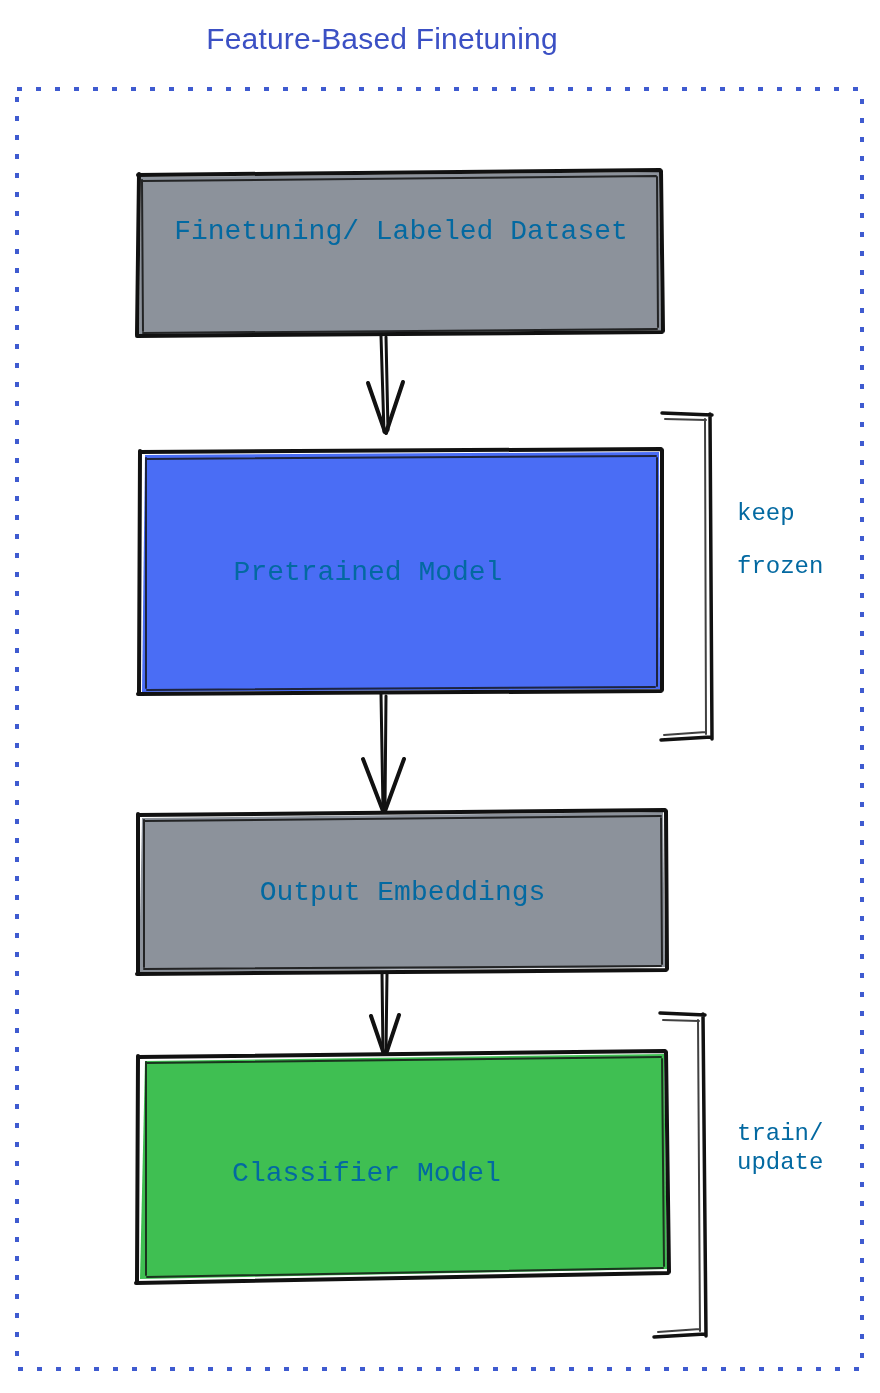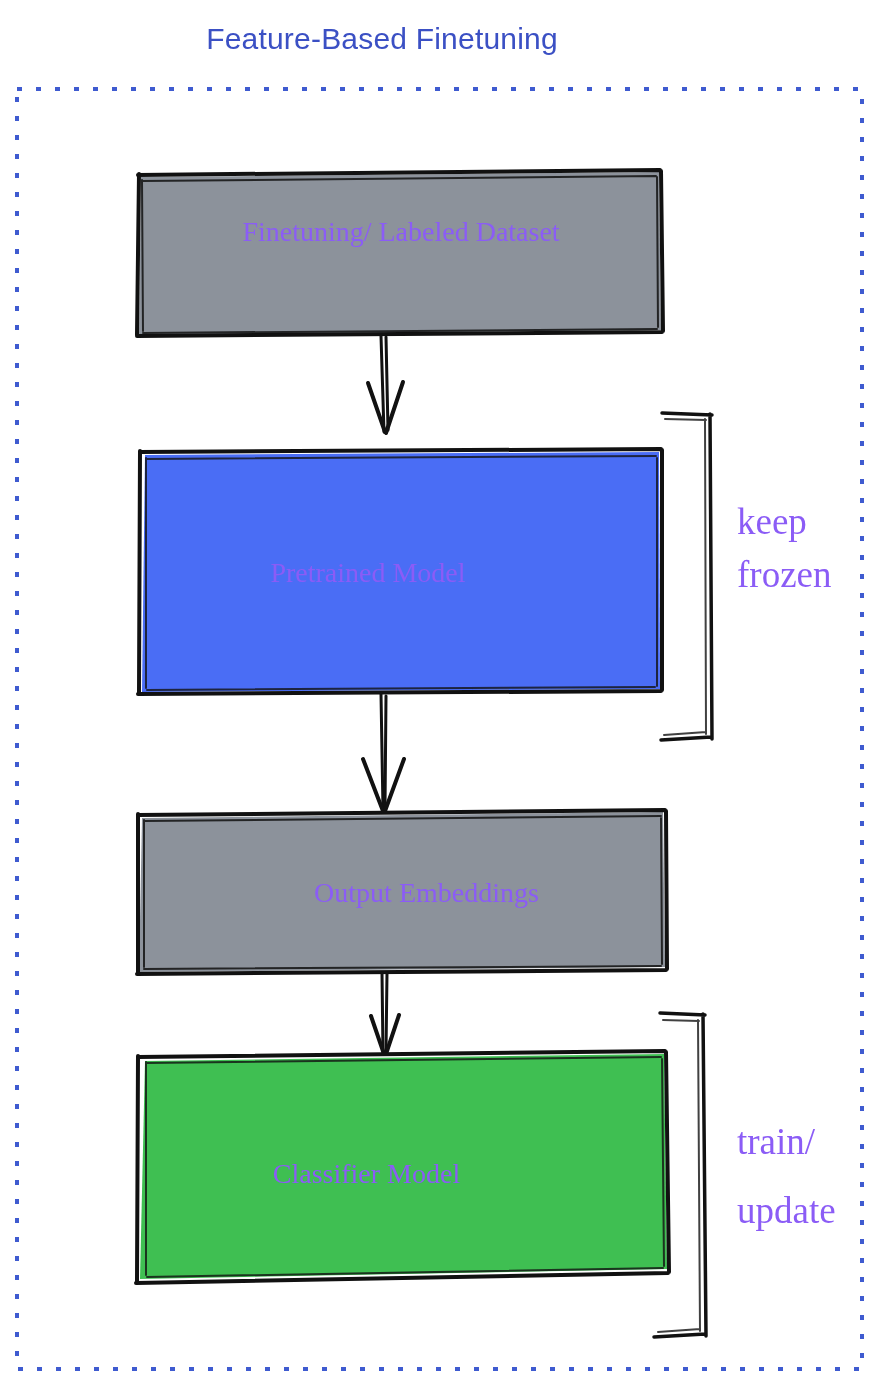--- a/index.html
+++ b/index.html
@@ -19,42 +19,42 @@
   }
   #sketch {
     position: absolute;
     left: 0;
     top: 0;
     width: 880px;
     height: 1393px;
   }
   .lbl {
     position: absolute;
-    color: #8b5cf6;
-    font-family: Liberation Serif, serif;
+    color: #0369a1;
+    font-family: Liberation Mono, monospace;
     white-space: pre;
     line-height: 1.18;
   }
   #diagram-title {
     position: absolute;
     left: 0;
     top: 22px;
     width: 764px;
     text-align: center;
     font-size: 30px;
     color: #3b50c4;
     font-family: "Liberation Sans", sans-serif;
     letter-spacing: 0.2px;
   }
   .box-label {
     font-size: 28px;
     text-align: center;
   }
   .side-label {
-    font-size: 37px;
+    font-size: 24px;
     text-align: left;
     line-height: 1.22;
   }
 </style>
 </head>
 <body>
 
 <div id="canvas">
 
   <div id="diagram-title">Feature-Based Finetuning</div>
@@ -117,23 +117,23 @@
       <path d="M660,1013 L705,1015 M703,1014 L706,1336 M705,1334 L654,1337" fill="none" stroke="#111111" stroke-width="3.5" stroke-linecap="round"></path>
       <path d="M663,1020 L699,1021 M698,1020 L700,1331 M700,1329 L658,1332" fill="none" stroke="#111111" stroke-width="2" stroke-linecap="round" opacity="0.8"></path>
     </g>
 
   </svg>
 
   <div class="lbl box-label" style="left:141px; top:215px; width:520px;">Finetuning/ Labeled Dataset</div>
 
   <div class="lbl box-label" style="left:145px; top:556px; width:446px;">Pretrained Model</div>
 
-  <div class="lbl box-label" style="left:142px; top:876px; width:521px;padding-left:24px;">Output Embeddings</div>
+  <div class="lbl box-label" style="left:142px; top:876px; width:521px;">Output Embeddings</div>
 
   <div class="lbl box-label" style="left:145px; top:1157px; width:443px;">Classifier Model</div>
 
   <div class="lbl side-label" style="left:737px; top:499px;">keep</div>
   <div class="lbl side-label" style="left:737px; top:552px;">frozen</div>
 
   <div class="lbl side-label" style="left:737px; top:1091px;margin-top:28px;">train/</div>
-  <div class="lbl side-label" style="left:737px; top:1188px;">update</div>
+  <div class="lbl side-label" style="left:737px; top:1148px;">update</div>
 
 </div>
 
 </body></html>

